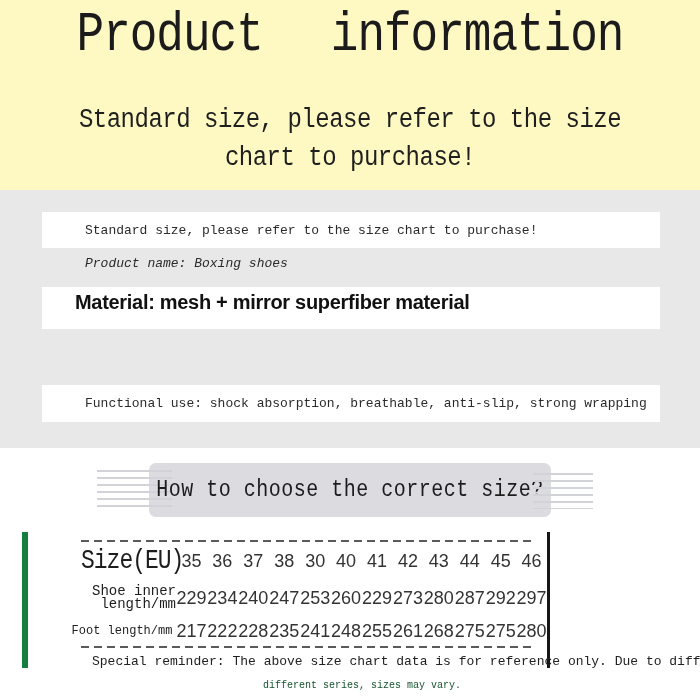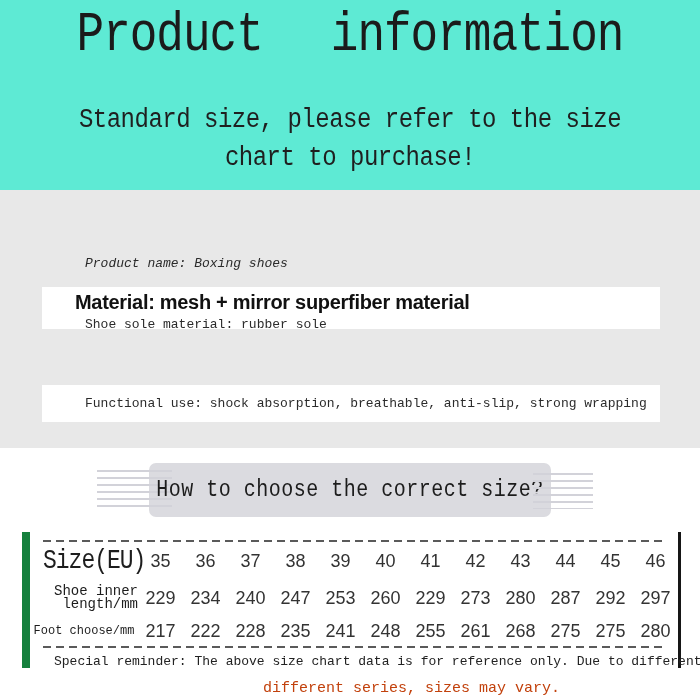--- a/index.html
+++ b/index.html
@@ -1,21 +1,21 @@
 <!DOCTYPE html>
 <html><head>
 <meta charset="utf-8">
 <style>
   * { margin:0; padding:0; box-sizing:border-box; }
   html,body { width:700px; height:700px; }
   body { font-family:"Liberation Mono","DejaVu Sans Mono",monospace; background:#ffffff; }
   #page { position:relative; width:700px; height:700px; overflow:hidden; background:#ffffff; }
 
   
-  #hero { position:absolute; left:0; top:0; width:700px; height:190px; background:#5eead4; }
+  #hero { position:absolute; left:0; top:0; width:700px; height:190px; background:#fef9c3; }
   .title { position:absolute; top:2px; left:0; width:100%; text-align:center;
            font-size:46px; font-weight:400; color:#1b1b1b; letter-spacing:-1px;
            word-spacing:0.9em; line-height:54px;
            transform:scaleY(1.22); transform-origin:center top; white-space:nowrap; }
   .subtitle { position:absolute; top:101px; left:0; width:100%; text-align:center;
               font-size:24px; color:#1f1f1f; line-height:33px; letter-spacing:-0.5px;
               transform:scaleY(1.15); transform-origin:center top; }
 
   
   #details { position:absolute; left:0; top:190px; width:700px; height:258px; background:#e8e8e8; }
@@ -37,57 +37,59 @@
   .brush { position:absolute; left:50%; top:15px; transform:translateX(-50%);
            width:402px; height:54px; background:#dbdbe0; border-radius:7px;
            text-align:center; }
   .brush::before { content:""; position:absolute; left:-52px; top:7px; height:40px; width:75px;
            background:repeating-linear-gradient(to bottom,#d2d2d9 0 2px,rgba(210,210,217,0) 2px 7px); }
   .brush::after { content:""; position:absolute; right:-42px; top:10px; height:36px; width:60px;
            background:repeating-linear-gradient(to bottom,#d2d2d9 0 2px,rgba(210,210,217,0) 2px 7px); }
   .brush-text { display:inline-block; font-size:20px; color:#1c1c1c; line-height:54px;
                 letter-spacing:0.5px; transform:scaleY(1.2); white-space:nowrap; }
 
-  .table-box { position:absolute; left:22px; top:84px; width:659px; height:136px;
-               border-left:8px solid #15803d; border-right:3px solid #161616; }
+  .table-box { position:absolute; left:22px; top:84px; width:528px; height:136px;
+               border-left:6px solid #15803d; border-right:3px solid #161616;padding-left:40px; }
   .dash { height:2px; margin:0 13px;
           background:repeating-linear-gradient(to right,#5a5a5a 0 8px,rgba(90,90,90,0) 8px 13px); }
   .dash-top { margin-top:8px; }
   .trow { display:flex; align-items:center; }
   .trow-sizes { height:38px; }
   .trow-inner { height:36px; }
   .trow-foot  { height:30px; }
   .tlabel { width:108px; flex:0 0 108px; color:#1d1d1d; }
   .tlabel-size { font-size:23px; letter-spacing:-1px; padding-left:13px;
                  transform:scaleY(1.18); white-space:nowrap; }
   .tlabel-2line { font-size:14px; line-height:13px; text-align:right; }
   .tlabel-foot { font-size:12px; text-align:center; white-space:nowrap; }
   .tcell { flex:1 1 0; text-align:center; font-family:"Liberation Sans",sans-serif;
            font-size:18px; color:#333333; }
   .note1 { padding:6px 0 0 24px; font-size:13px; color:#222; white-space:nowrap; }
-  .note2 { position:absolute; left:263px; top:232px; font-size:15px; color:#c2410c; white-space:nowrap; }
+  .note2 { position:absolute; left:263px; top:232px; font-size:10px; color:#14532d; white-space:nowrap; }
 </style>
 </head>
 <body>
 
 <div id="page">
 
   <div id="hero">
     <div class="title">Product information</div>
     <div class="subtitle">
       <div>Standard size, please refer to the size</div>
       <div>chart to purchase!</div>
     </div>
   </div>
 
   <div id="details">
+    <div class="band band-1">
+      <span class="detail-text pad-row">Standard size, please refer to the size chart to purchase!</span>
+    </div>
     <div class="gray-row row-name">Product name: Boxing shoes</div>
     <div class="band band-2">
       <div class="material-line">Material: mesh + mirror superfiber material</div>
-      <div class="sole-line">Shoe sole material: rubber sole</div>
     </div>
     <div class="band band-3">
       <span class="detail-text pad-row">Functional use: shock absorption, breathable, anti-slip, strong wrapping</span>
     </div>
   </div>
 
   <div id="size-section">
 
     <div class="brush">
       <span class="brush-text">How to choose the correct size?</span>
@@ -95,21 +97,21 @@
 
     <div class="table-box">
       <div class="dash dash-top"></div>
 
       <div class="trow trow-sizes">
         <div class="tlabel tlabel-size">Size(EU)</div>
         <div class="tcell">35</div>
         <div class="tcell">36</div>
         <div class="tcell">37</div>
         <div class="tcell">38</div>
-        <div class="tcell">39</div>
+        <div class="tcell">30</div>
         <div class="tcell">40</div>
         <div class="tcell">41</div>
         <div class="tcell">42</div>
         <div class="tcell">43</div>
         <div class="tcell">44</div>
         <div class="tcell">45</div>
         <div class="tcell">46</div>
       </div>
 
       <div class="trow trow-inner">
@@ -125,21 +127,21 @@
         <div class="tcell">260</div>
         <div class="tcell">229</div>
         <div class="tcell">273</div>
         <div class="tcell">280</div>
         <div class="tcell">287</div>
         <div class="tcell">292</div>
         <div class="tcell">297</div>
       </div>
 
       <div class="trow trow-foot">
-        <div class="tlabel tlabel-foot">Foot choose/mm</div>
+        <div class="tlabel tlabel-foot">Foot length/mm</div>
         <div class="tcell">217</div>
         <div class="tcell">222</div>
         <div class="tcell">228</div>
         <div class="tcell">235</div>
         <div class="tcell">241</div>
         <div class="tcell">248</div>
         <div class="tcell">255</div>
         <div class="tcell">261</div>
         <div class="tcell">268</div>
         <div class="tcell">275</div>

